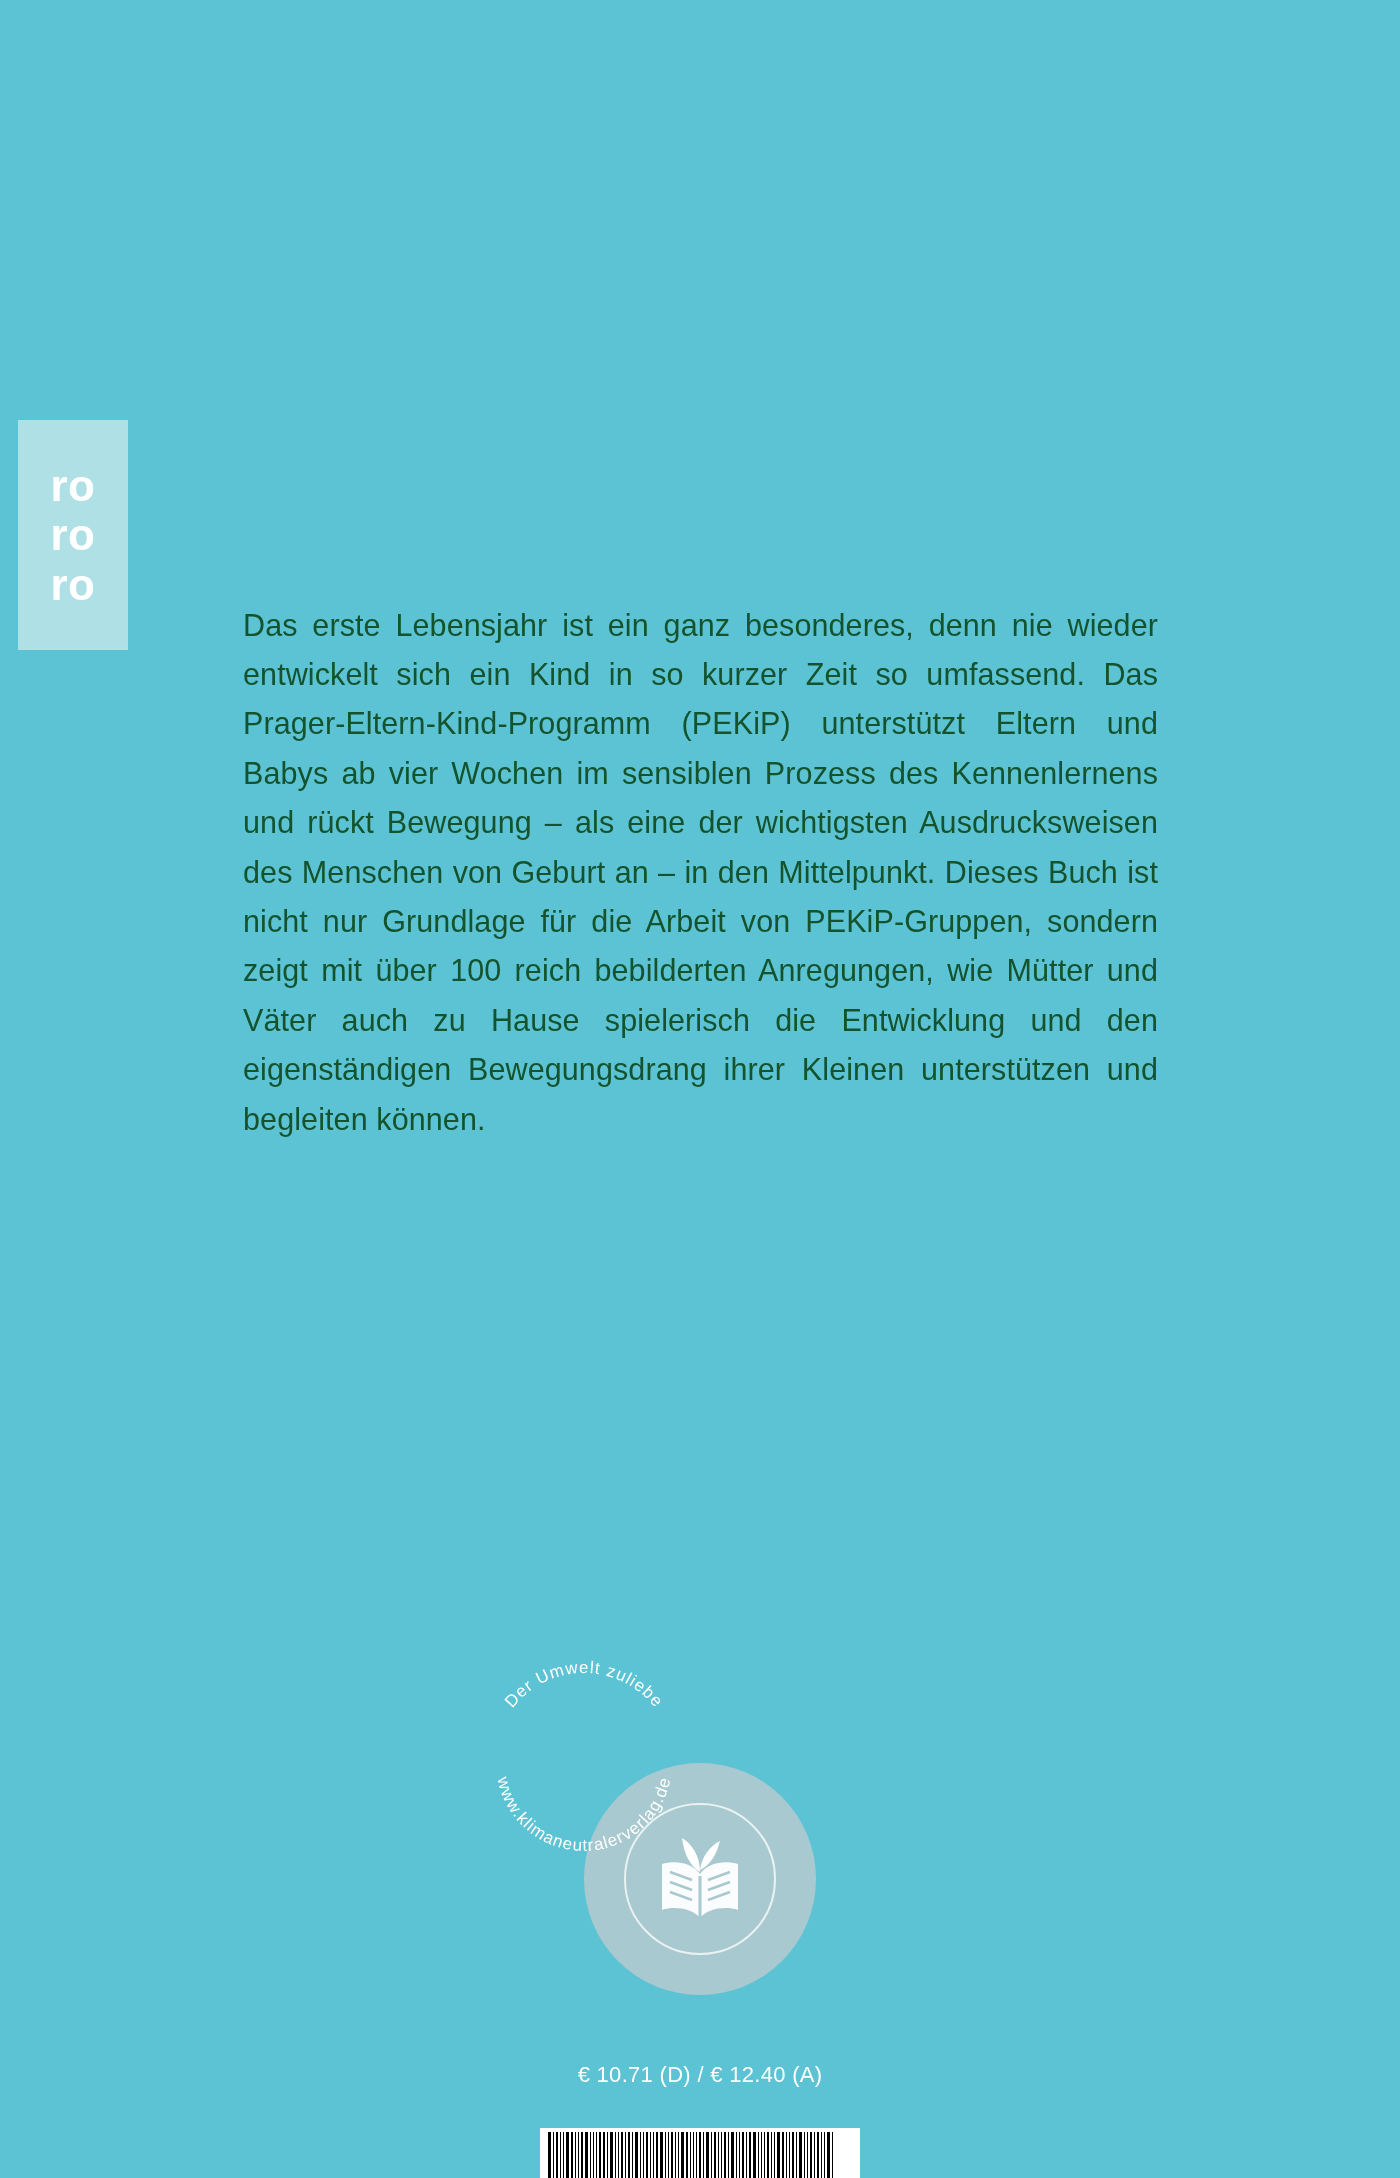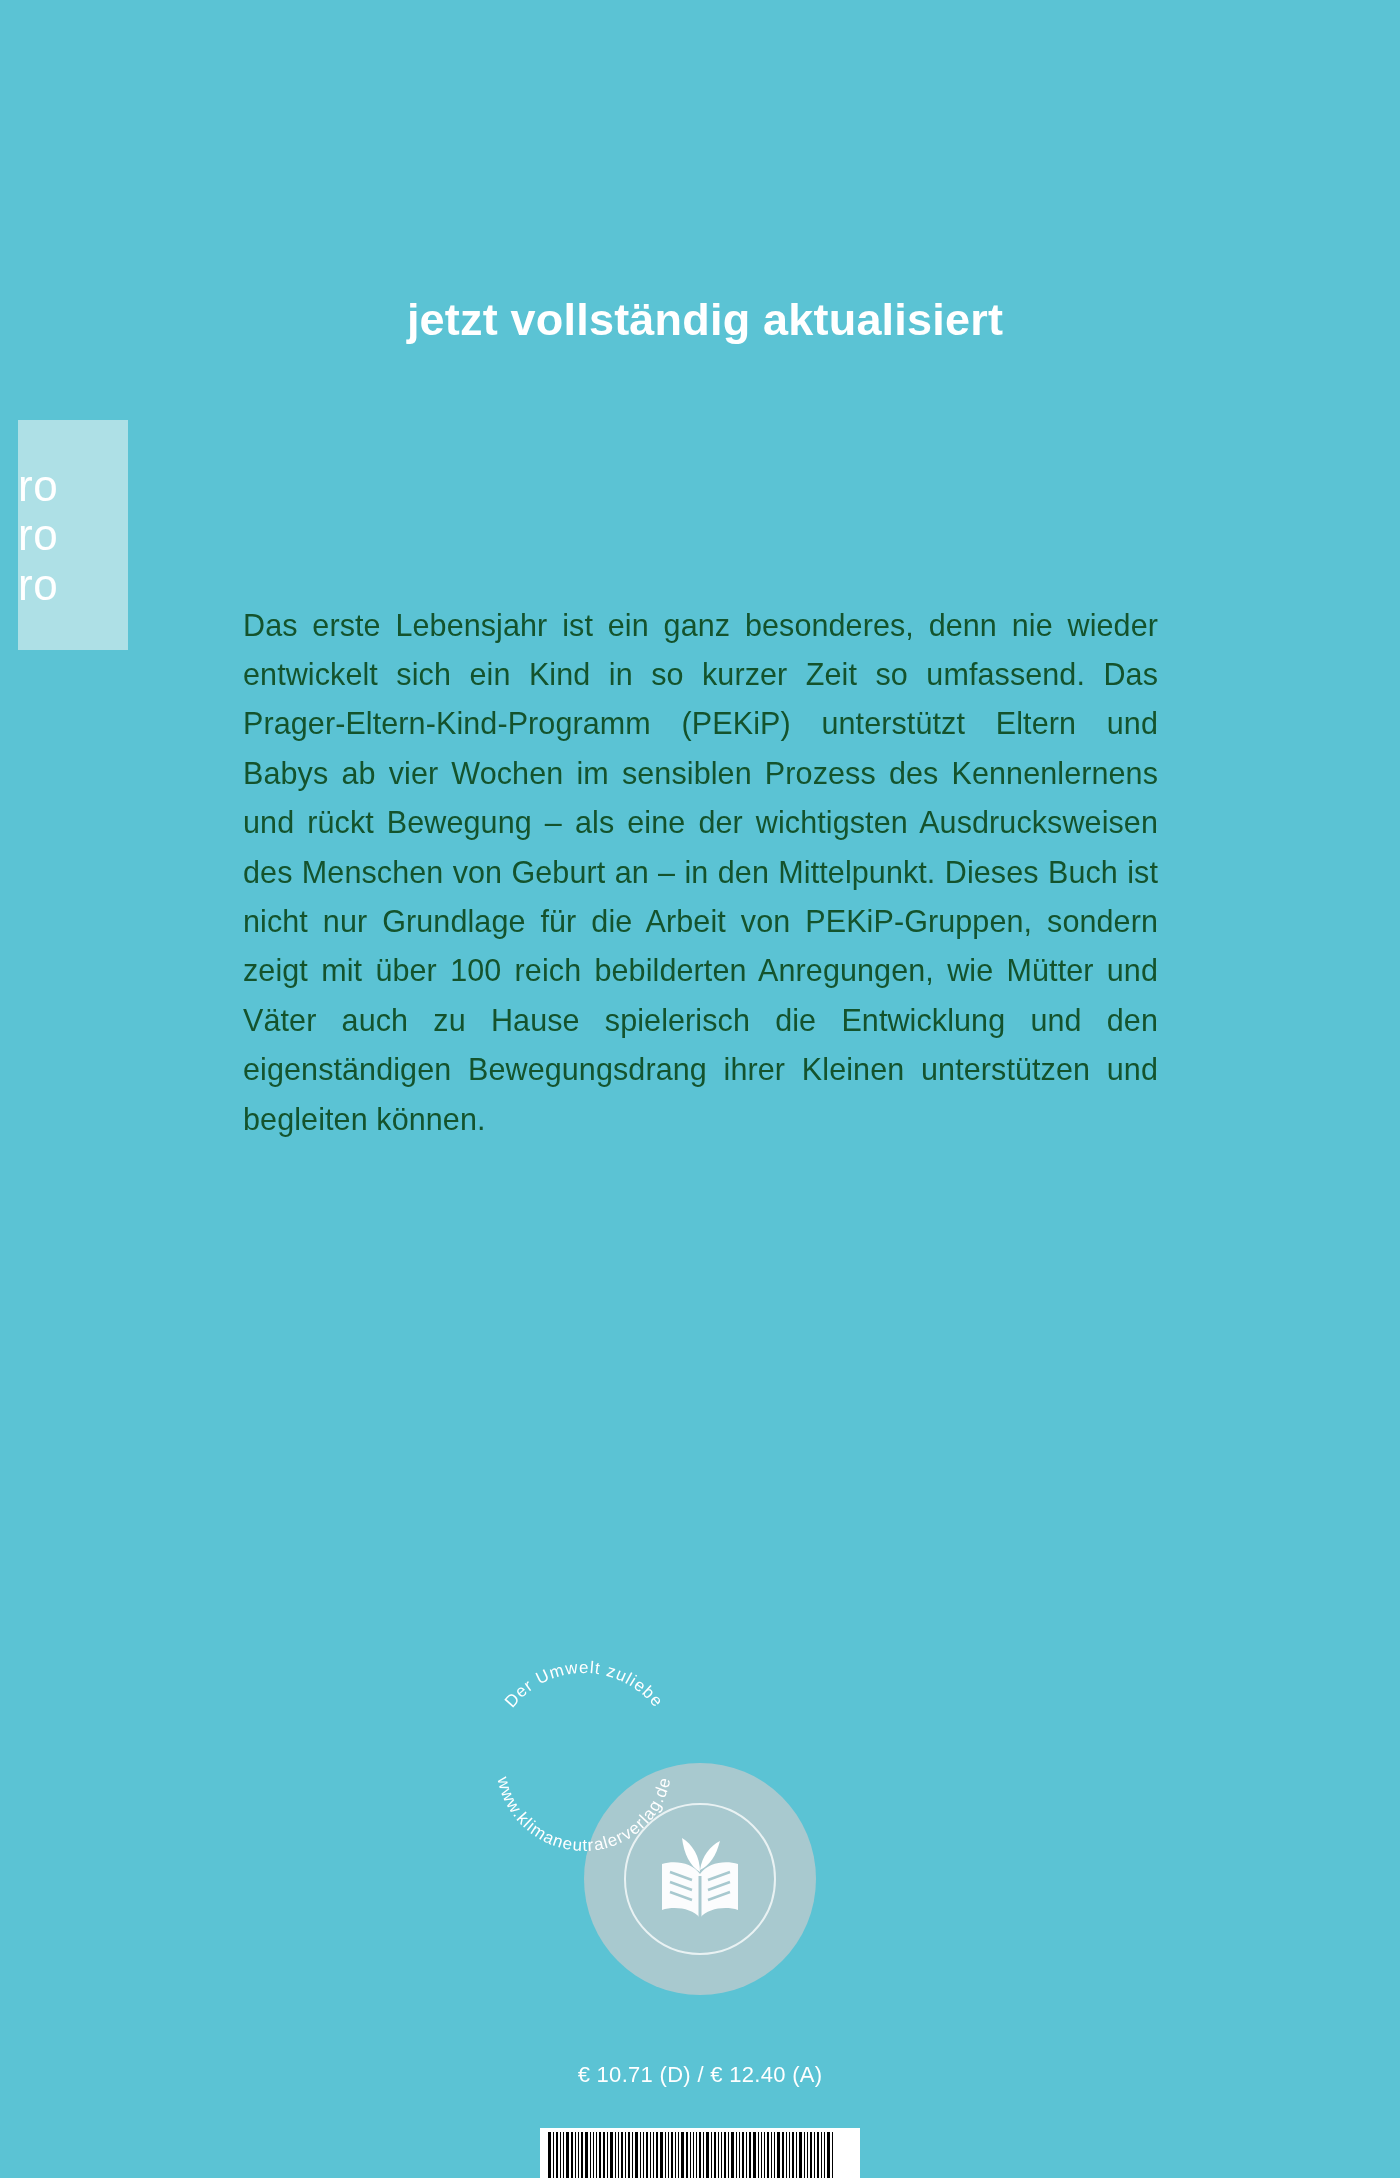--- a/index.html
+++ b/index.html
@@ -28,22 +28,23 @@
     align-items: center;
     justify-content: center;
     gap: 6px;
   }
   .rororo-mark span {
     display: block;
     color: #ffffff;
     font-size: 44px;
     line-height: 0.98;
     letter-spacing: 0.5px;
-    font-weight: 400;
+    font-weight: 700;
     width: 100%;
+    text-align: center;
   }
 
   
   .headline {
     position: absolute;
     left: 240px;
     top: 288px;
     width: 930px;
     text-align: center;
     color: #ffffff;
@@ -164,21 +165,20 @@
 </head>
 <body>
 
 <div class="rororo-mark">
   <span>ro</span>
   <span>ro</span>
   <span>ro</span>
 </div>
 
 <div class="headline">
-  <span class="hl-sub">jetzt vollständig aktualisiert</span>
 </div>
 
 <p class="blurb">Das erste Lebensjahr ist ein ganz besonderes, denn nie wieder entwickelt sich ein Kind in so kurzer Zeit so umfassend. Das Prager-Eltern-Kind-Programm (PEKiP) unterstützt Eltern und Babys ab vier Wochen im sensiblen Prozess des Kennenlernens und rückt Bewegung – als eine der wichtigsten Ausdrucksweisen des Menschen von Geburt an – in den Mittelpunkt. Dieses Buch ist nicht nur Grundlage für die Arbeit von PEKiP-Gruppen, sondern zeigt mit über 100 reich bebilderten Anregungen, wie Mütter und Väter auch zu Hause spielerisch die Entwicklung und den eigenständigen Bewegungsdrang ihrer Kleinen unterstützen und begleiten können.</p>
 
 <div class="eco-seal">
   <svg class="seal-curved" viewBox="0 0 232 232">
     <defs>
       <path id="topArc" d="M 26,116 A 90,90 0 0 1 206,116"></path>
       <path id="botArc" d="M 28,116 A 88,88 0 0 0 204,116"></path>
     </defs>

